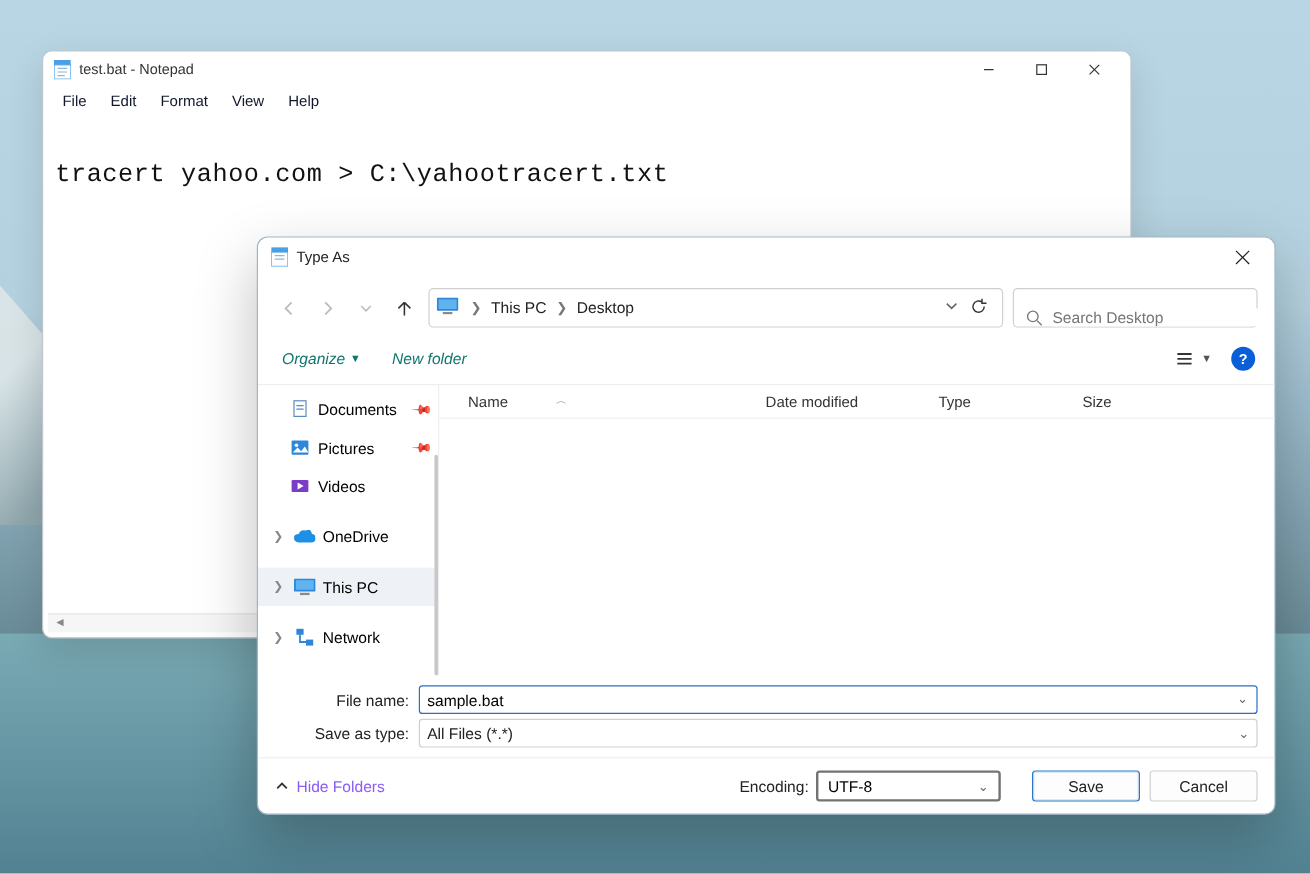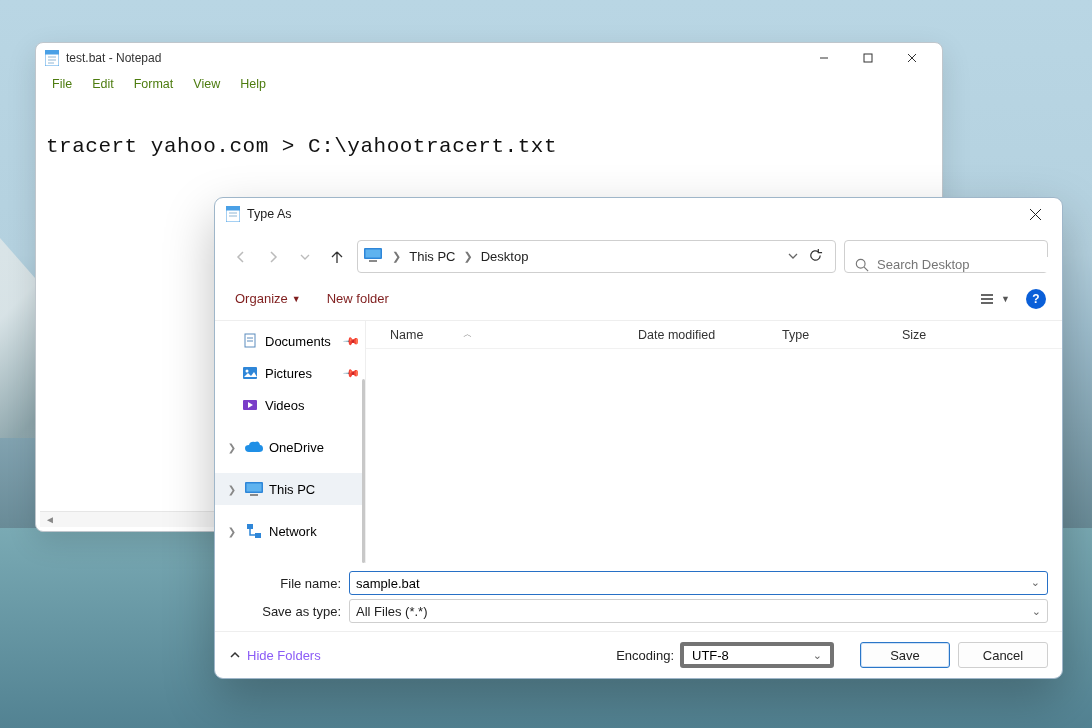--- a/index.html
+++ b/index.html
@@ -7,21 +7,21 @@
   .wallpaper { position: absolute; inset: 0; background: linear-gradient(180deg,#b9d6e4 0%,#b4d1df 35%,#9fbfcf 45%,#688a96 73%); z-index: 0; }
   .mountain { position:absolute; left:0; bottom:290px; width:70px; height:200px; background:linear-gradient(135deg,#dde6e8 30%,#8fa6ab 80%); clip-path: polygon(0 0,100% 40%,100% 100%,0 100%); z-index:0; opacity:.9;}
   .lake { position:absolute; left:0; right:0; bottom:0; height:200px; background:linear-gradient(180deg,#7aaab4,#528292); z-index:0; }
 
   
   .notepad-win { position:absolute; top:42px; left:35px; width:908px; height:490px; background:#fff; border:1px solid #bfc6cc; border-radius:8px; box-shadow:0 10px 30px rgba(0,0,0,.12); z-index:1; display:flex; flex-direction:column;}
   .np-titlebar { display:flex; align-items:center; height:30px; padding:0 8px; font-size:12px; color:#333;}
   .np-icon { width:16px; height:16px; margin-right:6px; display:flex; align-items:center; justify-content:center;}
   .np-spacer { flex:1; }
   .np-btn { width:44px; height:30px; display:flex; align-items:center; justify-content:center; color:#333; font-size:12px; border-radius:4px;}
-  .np-menu { display:flex; gap:4px; padding:2px 8px 6px; font-size:12.5px; color:#4d7c0f; }
+  .np-menu { display:flex; gap:4px; padding:2px 8px 6px; font-size:12.5px; color:#0f172a; }
   .np-menu span { padding:2px 8px; border-radius:3px; }
   .np-editarea { flex:1; position:relative; margin:0 4px 4px 4px; overflow:hidden; }
   .np-text { padding:4px 6px 6px 6px; font-family:"Consolas","Courier New",monospace; font-size:21px; color:#111; white-space:pre; letter-spacing:.5px;margin-top:32px;}
   .np-scroll-h { position:absolute; bottom:0; left:0; right:0; height:16px; background:#f6f6f6; border-top:1px solid #e6e6e6; display:flex; align-items:center; justify-content:space-between; padding:0 2px;}
   .np-sbtn { width:16px; height:14px; display:flex; align-items:center; justify-content:center; color:#888; font-size:10px;}
 
   
   .dialog { position:absolute; top:197px; left:214px; width:849px; height:482px; background:#fff; border:1px solid #9fb6c9; border-radius:9px; box-shadow:0 20px 50px rgba(0,0,0,.25); z-index:2; display:flex; flex-direction:column; }
   .dlg-titlebar { display:flex; align-items:center; height:32px; padding:0 6px 0 10px; font-size:12.5px; color:#222;}
   .dlg-close { width:42px; height:28px; display:flex; align-items:center; justify-content:center; border-radius:4px; color:#222;}
@@ -32,21 +32,21 @@
   .addrbar .pc-ic{width:18px;height:18px;margin-right:6px;}
   .crumb{padding:2px 4px;}
   .chev{color:#777;padding:0 4px;font-size:11px;}
   .addr-spacer{flex:1;}
   .addr-drop{color:#666;font-size:11px;padding:4px;}
   .addr-refresh{color:#444;padding:4px 6px;}
   .searchbox { width:204px; height:33px; border:1px solid #cfcfcf; border-radius:4px; display:flex; align-items:flex-end; padding:0 10px; color:#777; font-size:13px; }
   .searchbox svg{margin-right:8px;flex-shrink:0;}
   .searchbox input{border:none;outline:none;flex:1;font-size:13px;color:#333;}
   .toolbar2 { display:flex; align-items:center; padding:6px 16px 10px 16px; font-size:13px; }
-  .link-btn { color:#7f1d1d; padding:4px 4px; display:flex; align-items:center; gap:4px;}
+  .link-btn { color:#0f766e; padding:4px 4px; display:flex; align-items:center; gap:4px;font-style:italic;}
   .toolbar2 .sp{flex:1;}
   .view-btn{display:flex;align-items:center;gap:4px;color:#333;padding:4px 6px;}
   .help-btn{width:20px;height:20px;border-radius:50%;background:#0a5fd8;color:#fff;display:flex;align-items:center;justify-content:center;font-size:12px;font-weight:bold;margin-left:10px;}
 
   .dlg-body { flex:1; display:flex; border-top:1px solid #eee; min-height:0; position:relative;}
   .sidebar { width:150px; padding:4px 0; font-size:13px; position:relative; overflow:hidden;}
   .sb-item{display:flex;align-items:center;height:32px;padding:0 6px 0 10px;gap:6px;position:relative;}
   .sb-item.sel{background:#eef2f6;}
   .sb-item .ic{width:18px;height:18px;display:flex;align-items:center;justify-content:center;flex-shrink:0;}
   .sb-item .exp{width:14px;color:#888;font-size:10px;display:flex;align-items:center;justify-content:center;flex-shrink:0;}
@@ -70,21 +70,21 @@
   .finput{flex:1;height:24px;border:1px solid #2770c6;border-radius:3px;padding:0 6px;font-size:13px;outline:none;position:relative;}
   .fselect{flex:1;height:24px;border:1px solid #cfcfcf;border-radius:3px;padding:0 6px;font-size:13px;display:flex;align-items:center;justify-content:space-between;color:#222;}
   .fcaret{color:#666;font-size:11px;}
   .filename-wrap{flex:1;position:relative;display:flex;}
   .filename-wrap .fcaret{position:absolute;right:8px;top:5px;color:#666;font-size:11px;pointer-events:none;}
 
   .footer{display:flex;align-items:center;padding:10px 14px;border-top:1px solid #eee;font-size:13px;}
   .hide-folders{display:flex;align-items:center;gap:6px;color:#8b5cf6;}
   .footer .sp{flex:1;}
   .enc-lbl{margin-right:6px;color:#222;}
-  .enc-sel{width:154px;height:26px;border:4px solid #737373;border-radius:3px;padding:0 8px;display:flex;align-items:center;justify-content:space-between;margin-right:18px;}
+  .enc-sel{width:154px;height:26px;border:2px solid #737373;border-radius:3px;padding:0 8px;display:flex;align-items:center;justify-content:space-between;margin-right:18px;}
   .btn{width:90px;height:26px;border:1px solid #cfcfcf;border-radius:3px;background:#fdfdfd;display:flex;align-items:center;justify-content:center;color:#222;margin-left:8px;}
   .btn.primary{border-color:#2a76c8;box-shadow:inset 0 0 0 1px #cfe1f5;}
 </style>
 </head>
 <body>
 
 <div class="wallpaper"></div>
 <div class="mountain"></div>
 <div class="lake"></div>
 

